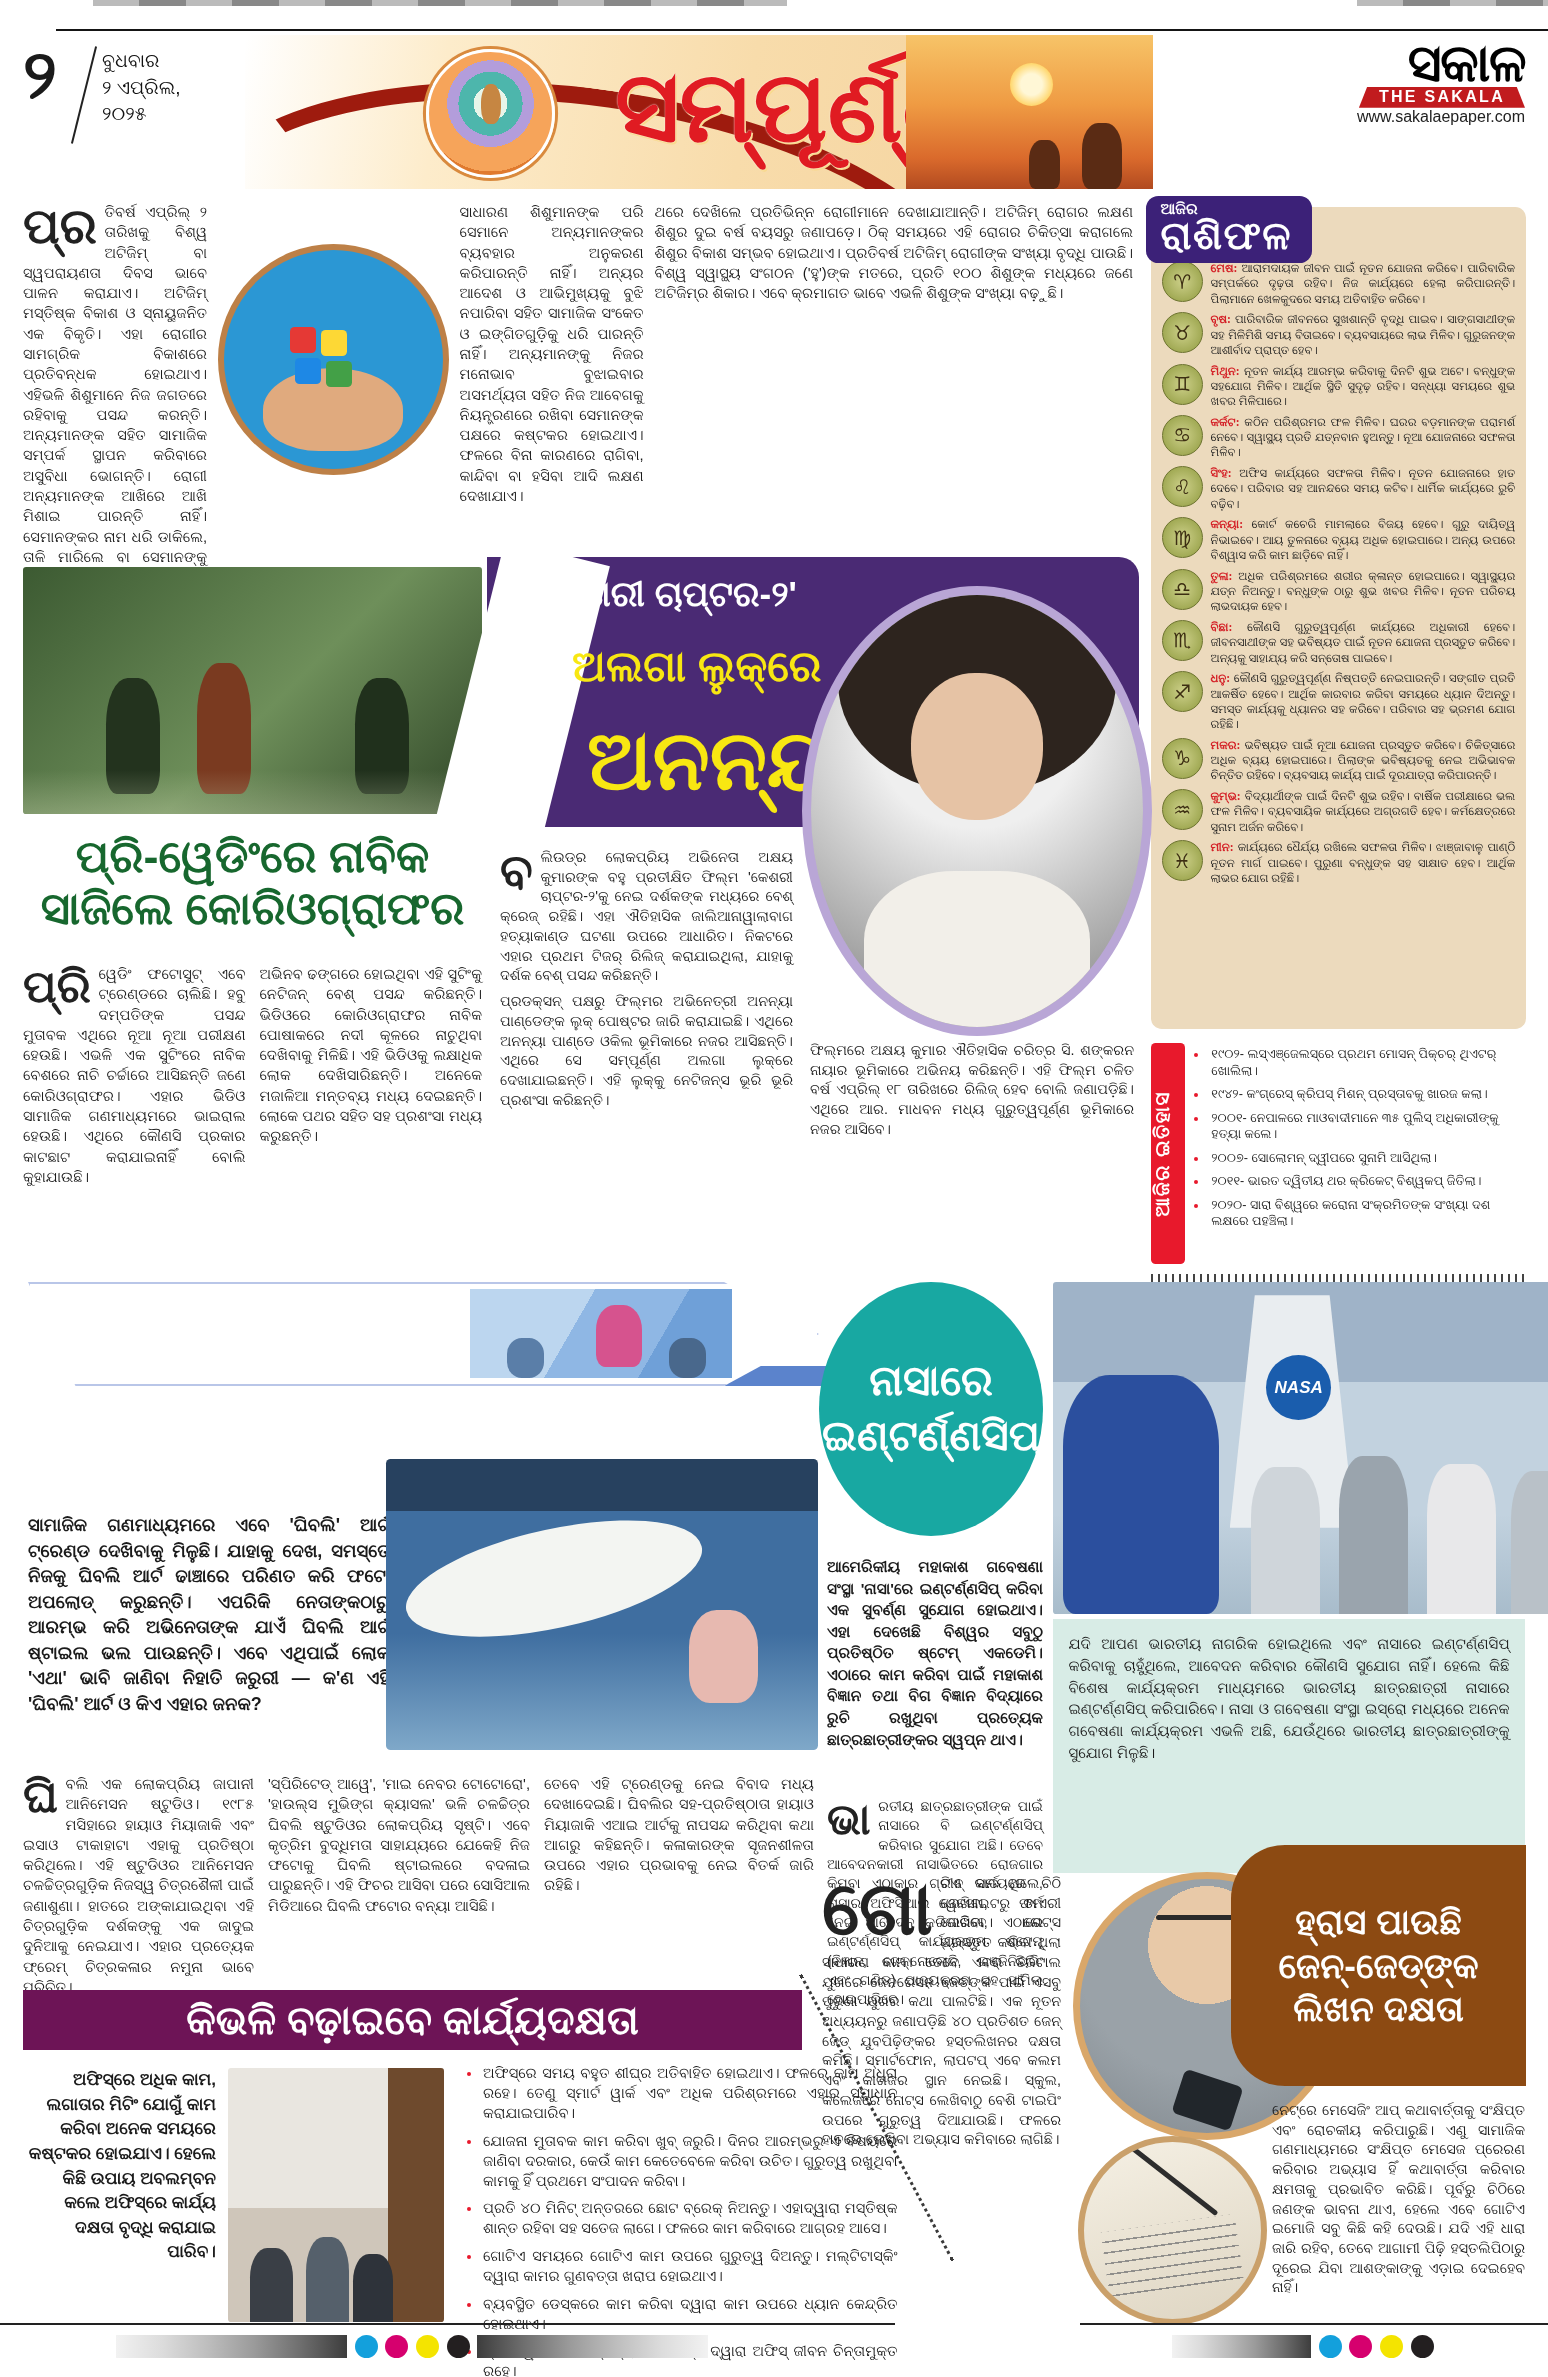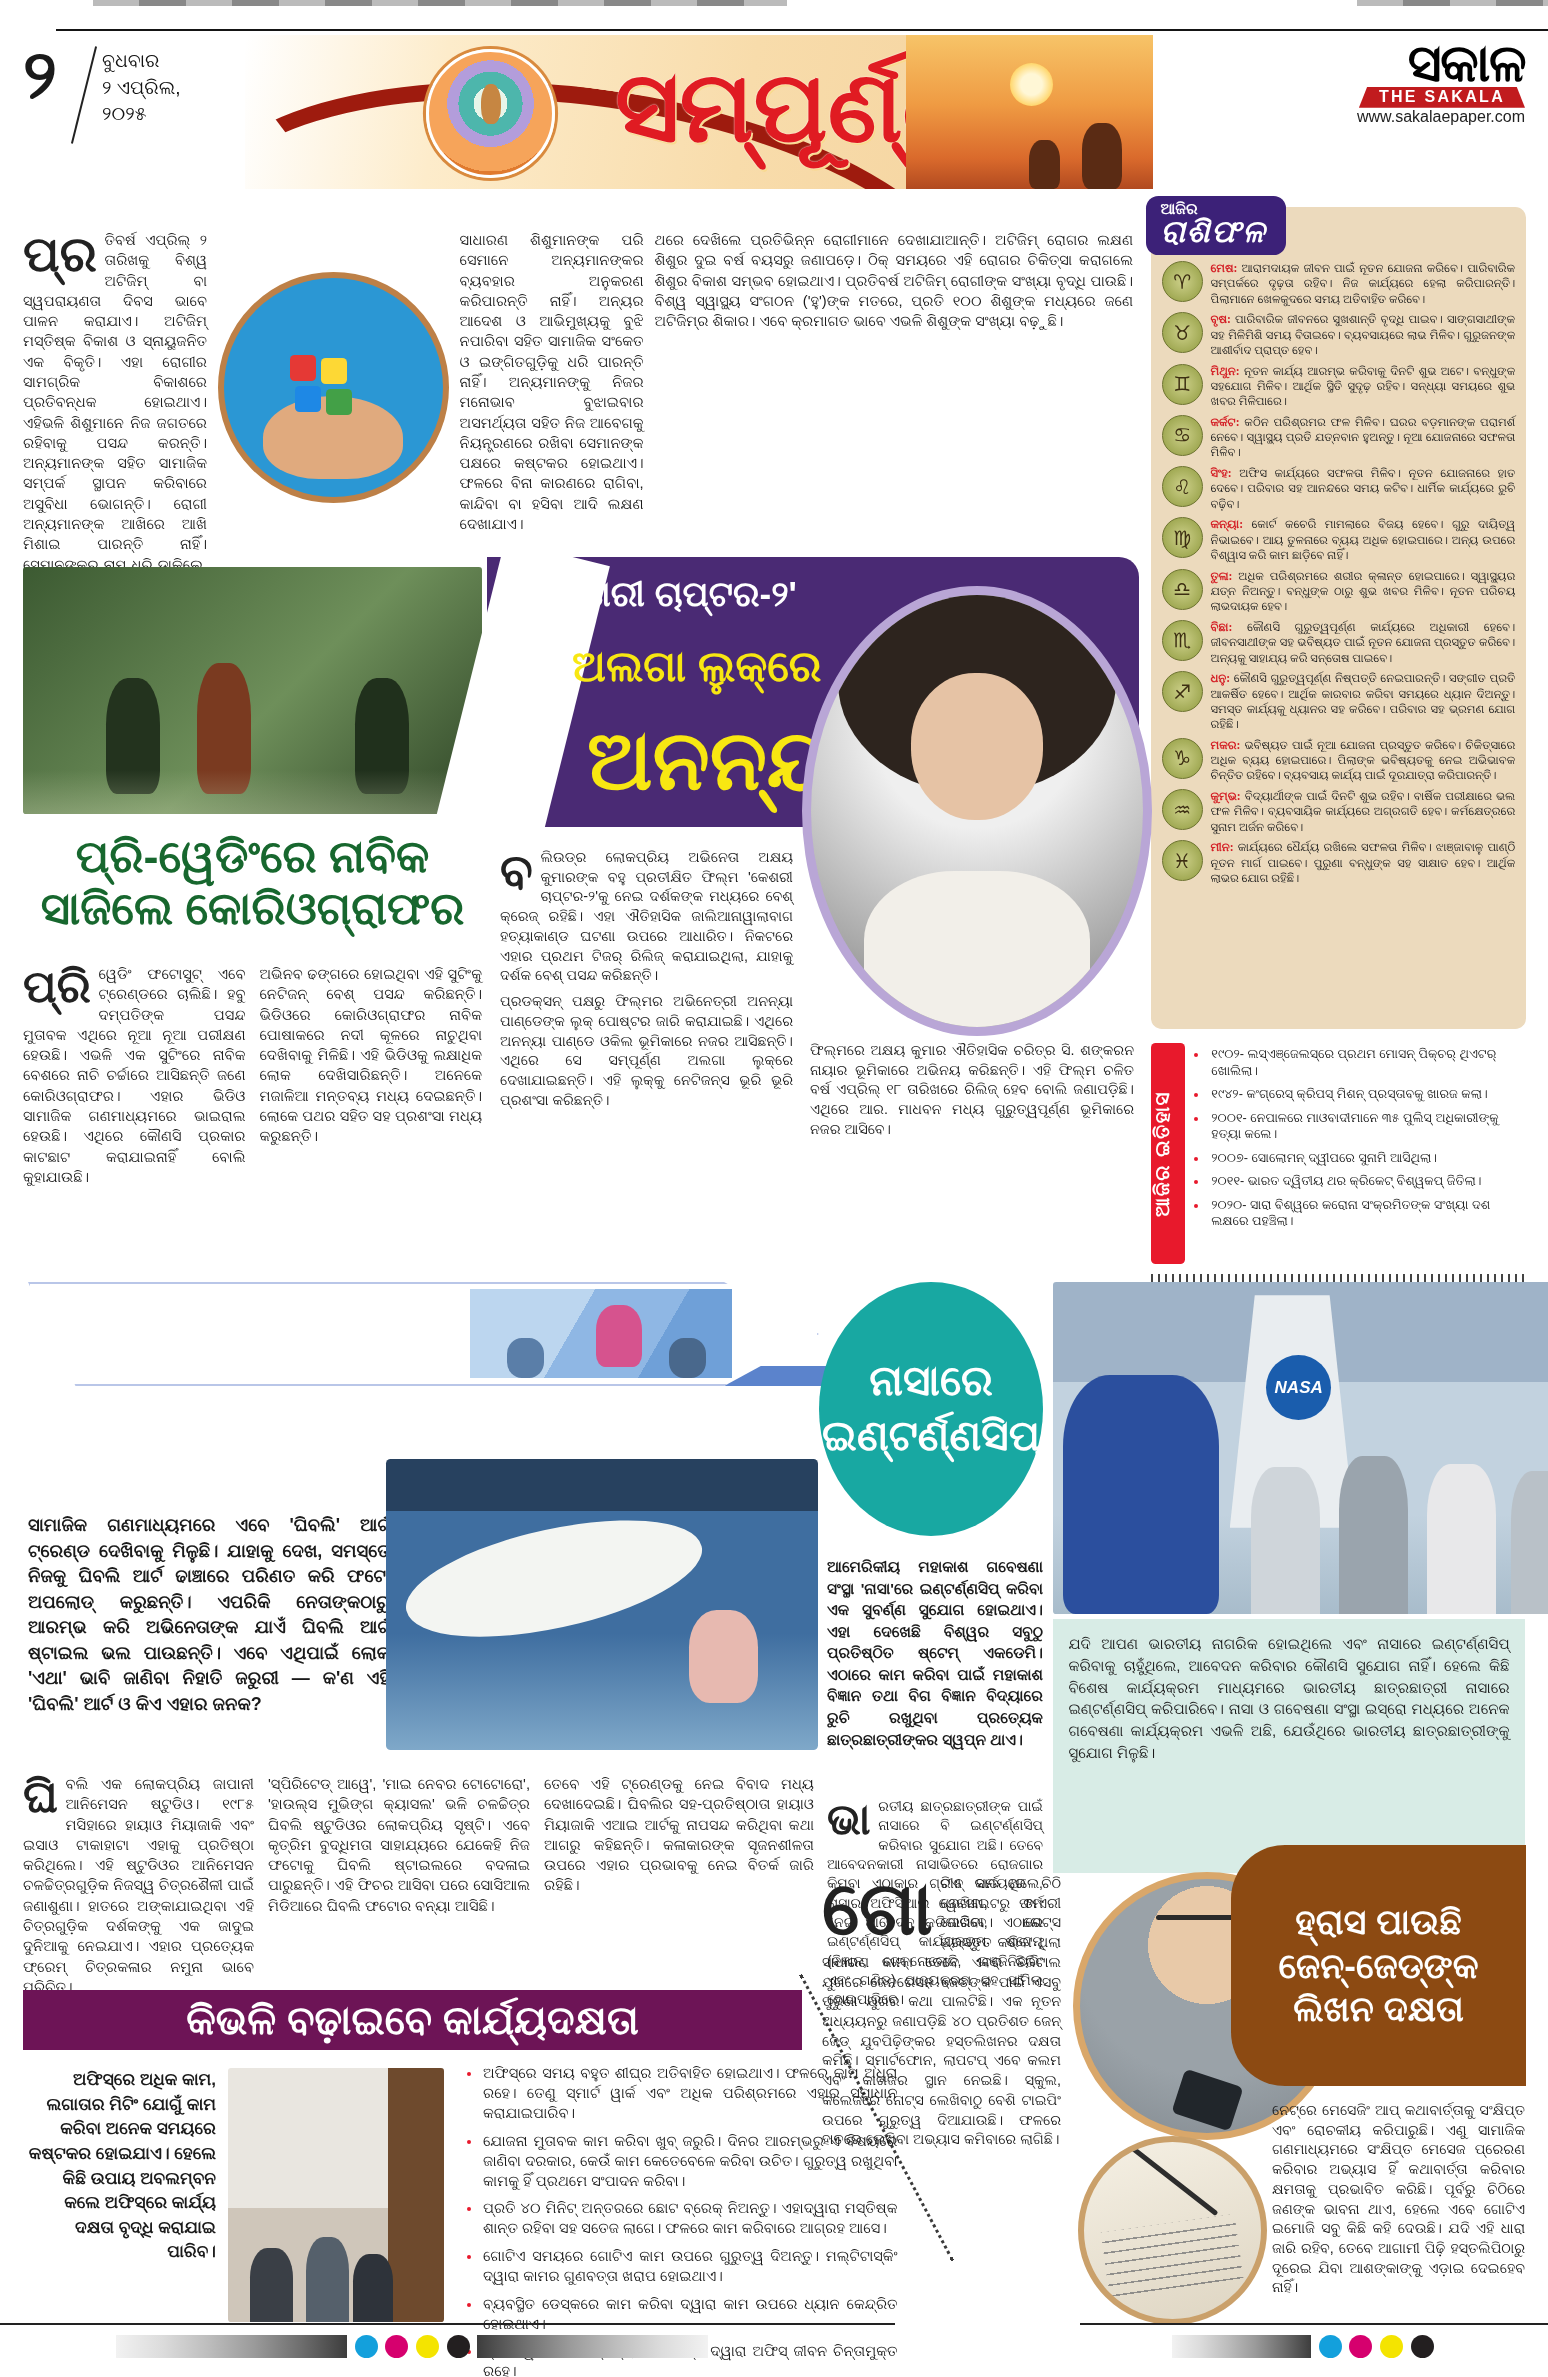--- a/index.html
+++ b/index.html
@@ -36,21 +36,21 @@
   .psq{position:absolute;width:26px;height:26px;border-radius:4.6px;}
   .hands{position:absolute;left:18%;bottom:8%;width:64%;height:38%;background:#e0aa7e;border-radius:50% 50% 40% 40%;}
   .browncircle{background:#8a4a14;border:7.7px solid #d9a76a;color:#fff;display:flex;flex-direction:column;
                justify-content:center;text-align:center;font-weight:bold;}
   .browncircle span{display:block;}
   
   .horo{background:#ecdabd;border-radius:10.8px;}
   .horo-badge{position:absolute;left:-4.6px;top:-10.8px;background:#3c2178;color:#fff;border-radius:12.3px;
               padding:4.6px 20px 7.7px 14px;line-height:1;}
   .horo-badge .k1{font-size:15.4px;font-weight:bold;display:block;}
-  .horo-badge .k2{font-size:31px;font-weight:bold;letter-spacing:1.5px;font-style:italic;}
+  .horo-badge .k2{font-size:39px;font-weight:bold;letter-spacing:1.5px;}
   .sign-row{display:flex;gap:7.7px;margin-bottom:5.4px;align-items:flex-start;}
   .sign-ic{flex:0 0 39px;width:39px;height:39px;border-radius:50%;background:radial-gradient(#cdd08a,#8f9a3e);
            border:1.5px solid #6d7430;display:flex;align-items:center;justify-content:center;font-size:20px;color:#3c2e12;}
   .sign-tx{font-size:11.6px;line-height:1.32;text-align:justify;font-family:Liberation Serif, serif;}
   .sign-nm{color:#d42127;font-weight:bold;}
   
   .hist-label{background:#e8192c;color:#fff;font-weight:bold;font-size:20px;writing-mode:vertical-rl;
               transform:rotate(180deg);text-align:center;border-radius:4.6px;letter-spacing:1.5px;}
   .hist-list{font-size:12.7px;line-height:1.3;}
   .hist-list li{margin-bottom:7px;padding-left:3.1px;}
@@ -135,21 +135,21 @@
       <div class="kid" style="right:93px;height:49px;width:31px;"></div>
     </div>
   </div>
 
   <div class="abs" style="right:23px;top:40px;text-align:right;">
     <div class="logo-main">ସକାଳ</div>
     <div class="logo-band">THE SAKALA</div>
     <div class="logo-web">www.sakalaepaper.com</div>
   </div>
 
-  <div class="abs" style="left:23px;top:202px;width:1110px;height:351px;display:flex;gap:10.8px;margin-top:28px;">
+  <div class="abs" style="left:23px;top:202px;width:1110px;height:351px;display:flex;gap:10.8px;">
     <div class="bodytxt jt" style="flex:0 0 184px;">
       <span class="dc" style="font-size:49px;">ପ୍ର</span><span>ତିବର୍ଷ ଏପ୍ରିଲ୍ ୨ ତାରିଖକୁ ବିଶ୍ୱ ଅଟିଜିମ୍ ବା ସ୍ୱପରାୟଣତା ଦିବସ ଭାବେ ପାଳନ କରାଯାଏ। ଅଟିଜିମ୍ ମସ୍ତିଷ୍କ ବିକାଶ ଓ ସ୍ନାୟୁଜନିତ ଏକ ବିକୃତି। ଏହା ରୋଗୀର ସାମଗ୍ରିକ ବିକାଶରେ ପ୍ରତିବନ୍ଧକ ହୋଇଥାଏ। ଏହିଭଳି ଶିଶୁମାନେ ନିଜ ଜଗତରେ ରହିବାକୁ ପସନ୍ଦ କରନ୍ତି। ଅନ୍ୟମାନଙ୍କ ସହିତ ସାମାଜିକ ସମ୍ପର୍କ ସ୍ଥାପନ କରିବାରେ ଅସୁବିଧା ଭୋଗନ୍ତି। ରୋଗୀ ଅନ୍ୟମାନଙ୍କ ଆଖିରେ ଆଖି ମିଶାଇ ପାରନ୍ତି ନାହିଁ। ସେମାନଙ୍କର ନାମ ଧରି ଡାକିଲେ, ତାଳି ମାରିଲେ ବା ସେମାନଙ୍କୁ ଦେଖି ହସିଲେ, ସେମାନେ କୌଣସି ପ୍ରତିକ୍ରିୟା ଦେଖାନ୍ତି ନାହିଁ।</span>
     </div>
     <div style="flex:0 0 231px;position:relative;">
       <div class="circ puzzle abs" style="left:0;top:42px;width:219px;height:219px;">
         <div class="hands"></div>
         <div class="psq" style="left:66px;top:77px;background:#e53935;"></div>
         <div class="psq" style="left:97px;top:80px;background:#fdd835;"></div>
         <div class="psq" style="left:71px;top:108px;background:#1e88e5;"></div>
         <div class="psq" style="left:102px;top:111px;background:#43a047;"></div>

